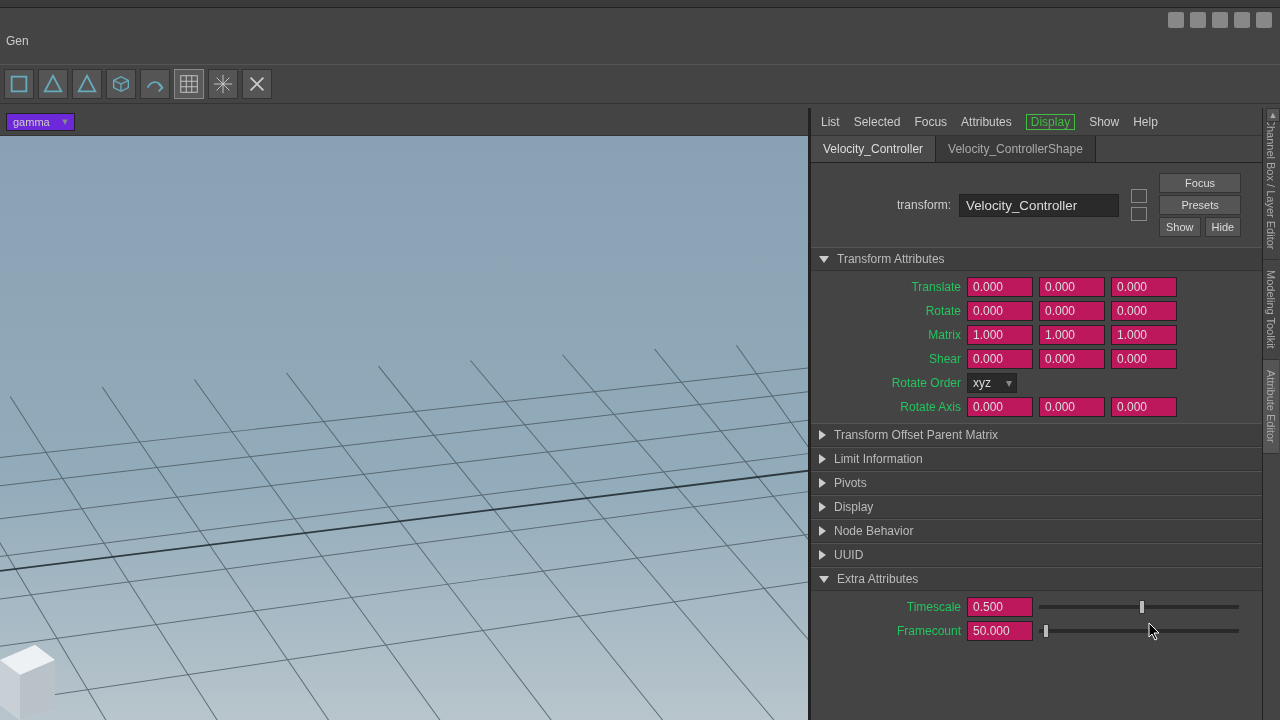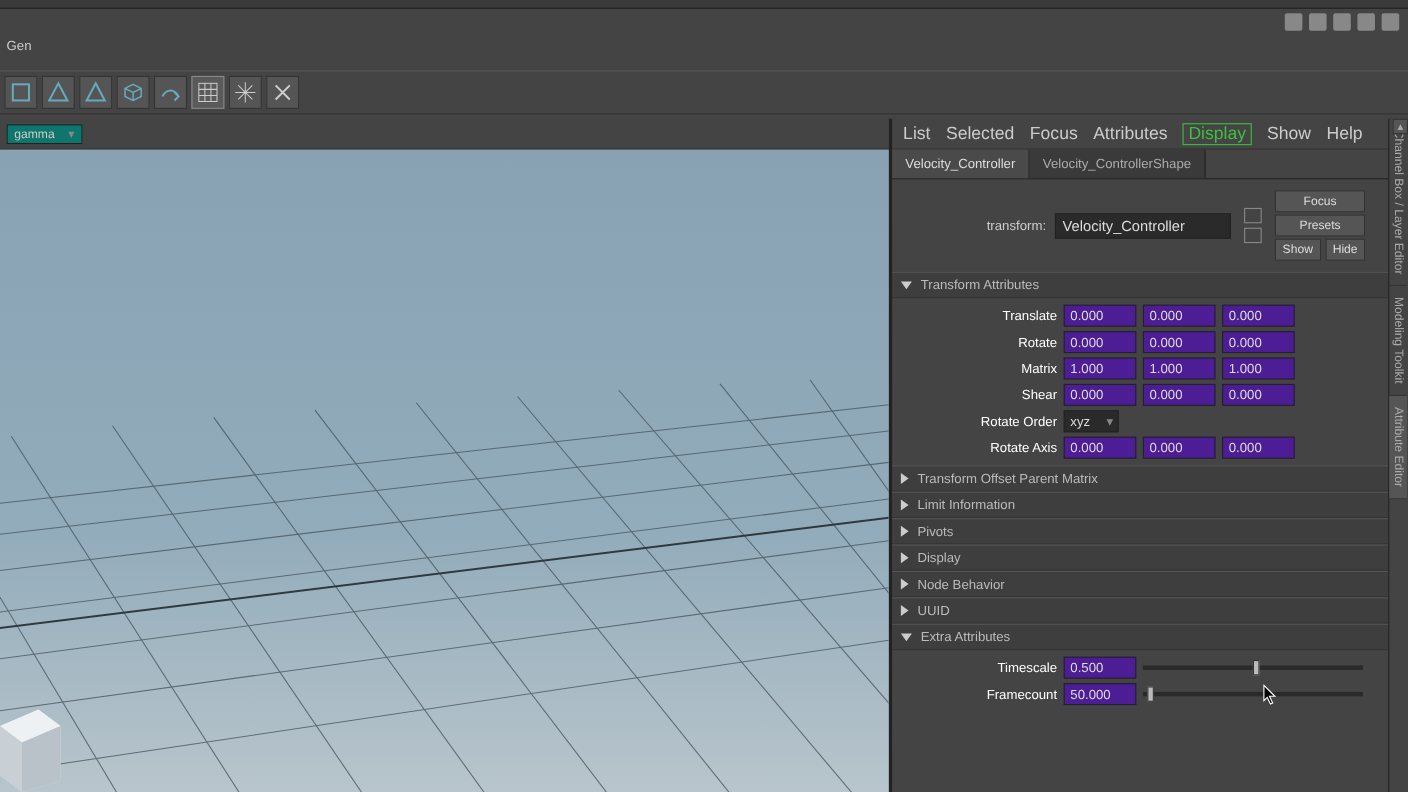--- a/index.html
+++ b/index.html
@@ -13,30 +13,30 @@
 
 .toolbar { position: absolute; top: 64px; left: 0; right: 0; height: 40px; background: #444; display: flex; align-items: center; gap: 4px; padding: 0 4px; border-top: 1px solid #555; border-bottom: 1px solid #333;}
 .tool-btn { width: 30px; height: 30px; background: #555; border: 1px solid #333; display: flex; align-items: center; justify-content: center; color: #7aa; cursor: pointer; }
 .tool-btn.active { background: #5a5a5a; border: 1px solid #888; }
 .tool-btn svg { width: 22px; height: 22px; }
 
 .main { position: absolute; top: 108px; left: 0; bottom: 0; right: 0; display: flex; }
 
 .viewport-wrap { flex: 1; display: flex; flex-direction: column; border-right: 2px solid #222; }
 .vp-header { height: 28px; background: #444; display: flex; align-items: center; padding: 0 6px; border-bottom: 1px solid #333;}
-.vp-dropdown { background: #0f766e; color: #ccc; padding: 2px 24px 2px 6px; border: 1px solid #222; position: relative; font-size: 11px;}
+.vp-dropdown { background: #6d28d9; color: #ccc; padding: 2px 24px 2px 6px; border: 1px solid #222; position: relative; font-size: 11px;}
 .vp-dropdown::after { content: "▾"; position: absolute; right: 6px; top: 1px; color: #888; }
 
 .viewport { flex: 1; background: linear-gradient(to bottom, #88a2b4 0%, #93acbb 60%, #b8c5cc 100%); position: relative; overflow: hidden; }
 .grid-svg { position: absolute; bottom: 0; left: 0; width: 100%; height: 70%; }
 
 .cube { position: absolute; bottom: 0; left: 0; width: 70px; height: 90px; }
 
 .panel { width: 470px; background: #444; display: flex; flex-direction: column; border-left: 1px solid #222; position: relative;}
-.panel-menu { height: 28px; display: flex; align-items: center; gap: 14px; padding: 0 10px; border-bottom: 1px solid #333; font-size: 16px;}
+.panel-menu { height: 28px; display: flex; align-items: center; gap: 14px; padding: 0 10px; border-bottom: 1px solid #333; font-size: 12px;}
 .panel-menu span { color: #ccc; cursor: pointer; }
 .panel-menu .disp { color: #3fbf3f; border: 1px solid #3fbf3f; padding: 0 4px; }
 
 .tabs { display: flex; border-bottom: 1px solid #222; }
 .tab { padding: 6px 12px; background: #3a3a3a; color: #aaa; border-right: 1px solid #222; cursor: pointer; font-size: 12px;}
 .tab.active { background: #4a4a4a; color: #ddd; }
 
 .node-header { display: flex; align-items: center; padding: 10px; gap: 8px; }
 .node-header .lbl { text-align: right; flex-shrink: 0; width: 130px; color: #ccc;}
 .node-name-field { background: #2a2a2a; color: #ddd; border: 1px solid #222; padding: 3px 6px; width: 160px; }
@@ -46,22 +46,22 @@
 .pbtn { background: #555; border: 1px solid #333; color: #ddd; padding: 3px 12px; font-size: 11px; cursor: pointer; text-align: center;}
 .shrow { display: flex; gap: 4px; }
 
 .section-head { background: #3e3e3e; padding: 4px 8px; display: flex; align-items: center; gap: 8px; border-top: 1px solid #555; border-bottom: 1px solid #333; cursor: pointer; font-weight: normal; font-size: 12px;}
 .arrow { width: 0; height: 0; border-style: solid; display: inline-block; }
 .arrow.down { border-width: 7px 5px 0 5px; border-color: #ccc transparent transparent transparent; }
 .arrow.right { border-width: 5px 0 5px 7px; border-color: transparent transparent transparent #ccc; }
 
 .section-body { padding: 4px 0; }
 .row { display: flex; align-items: center; padding: 2px 10px 2px 0; gap: 6px; }
-.row .rlbl { width: 150px; text-align: right; color: #ffffff; font-size: 12px;}
-.num { background: #4c1d95; color: #ddd; border: 1px solid #222; padding: 2px 5px; width: 66px; font-size: 12px;}
+.row .rlbl { width: 150px; text-align: right; color: #22c55e; font-size: 12px;}
+.num { background: #be185d; color: #ddd; border: 1px solid #222; padding: 2px 5px; width: 66px; font-size: 12px;}
 .sel { background: #2a2a2a; color: #ddd; border: 1px solid #222; padding: 2px 5px; width: 50px; font-size: 12px; position: relative;}
 .sel::after { content: "▾"; position: absolute; right: 4px; color: #888;}
 .chk { width: 13px; height: 13px; background: #2a2a2a; border: 1px solid #666; display: inline-flex; align-items: center; justify-content: center; margin-left: 154px;}
 .chk.checked::after { content: "✓"; color: #ddd; font-size: 11px; line-height: 1;}
 
 .slider-track { flex: 1; height: 4px; background: #2a2a2a; position: relative; margin-right: 10px; max-width: 200px;}
 .slider-thumb { position: absolute; top: -5px; width: 6px; height: 14px; background: #bbb; border: 1px solid #333; }
 
 .right-rail { position: absolute; right: 0; top: 108px; bottom: 0; width: 18px; background: #444; border-left: 1px solid #222; }
 .rail-tab { writing-mode: vertical-rl; text-orientation: mixed; padding: 10px 2px; color: #aaa; font-size: 11px; border-bottom: 1px solid #333; cursor: pointer;}

